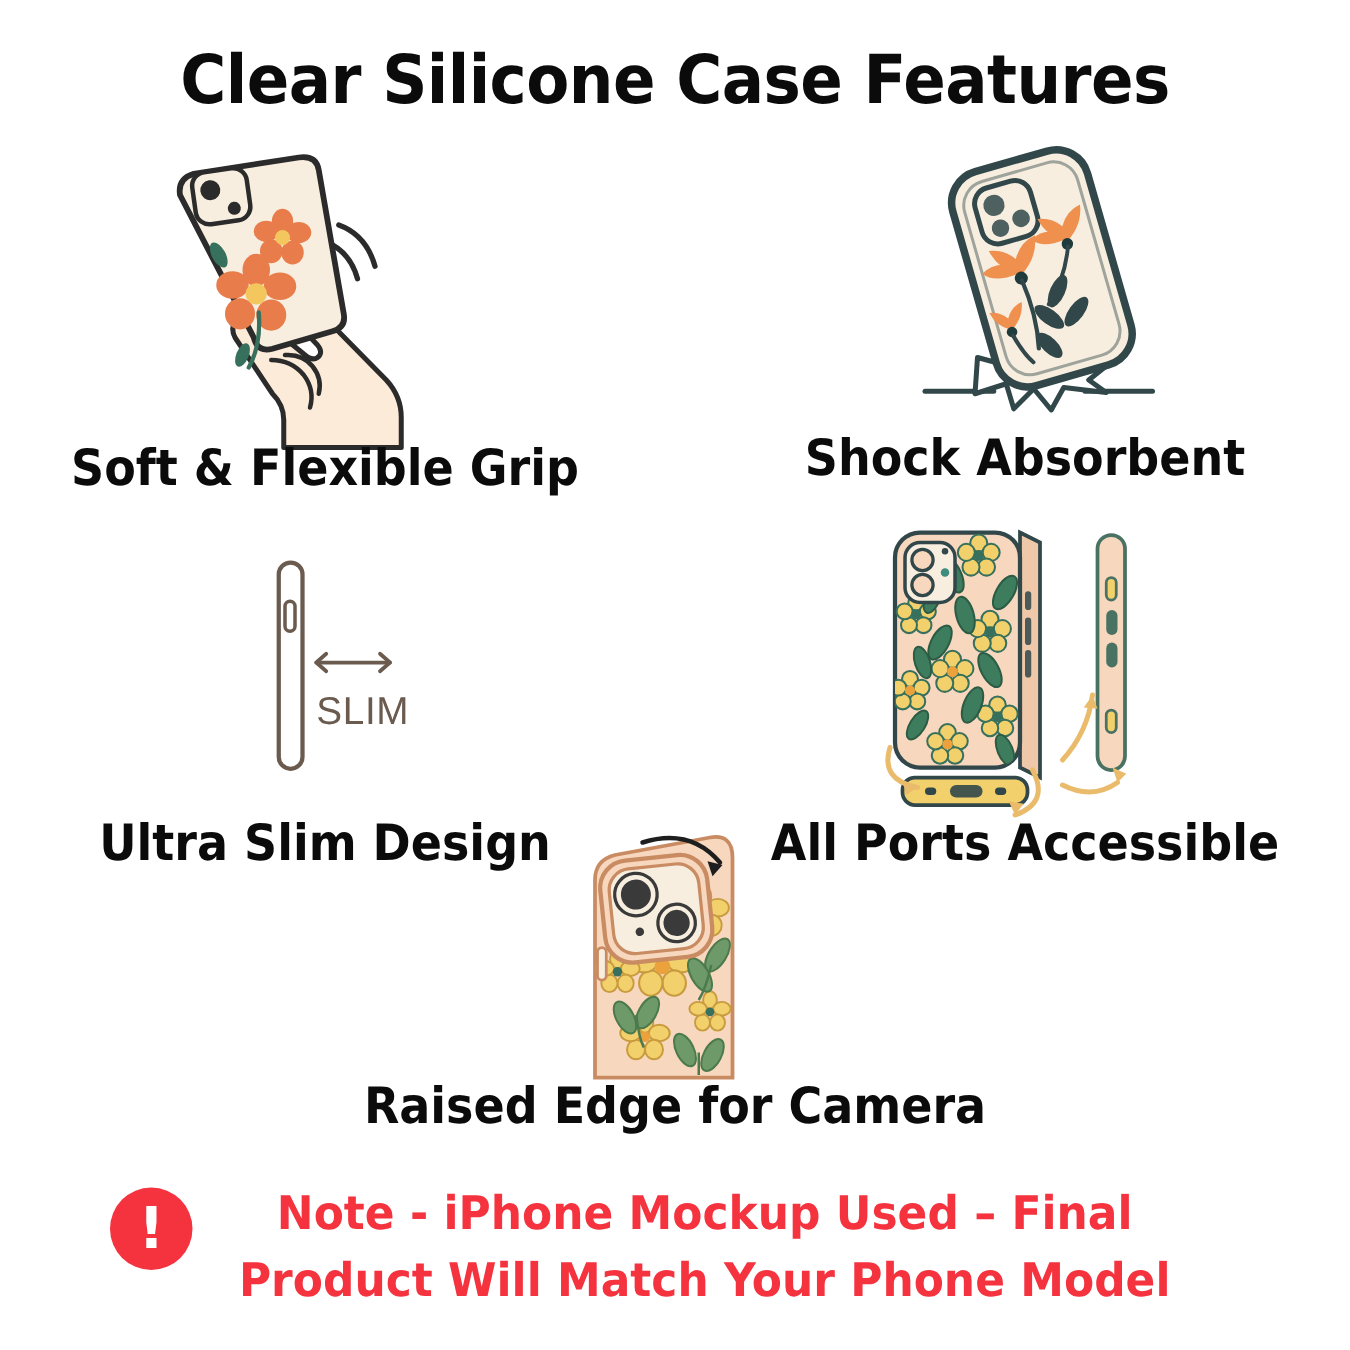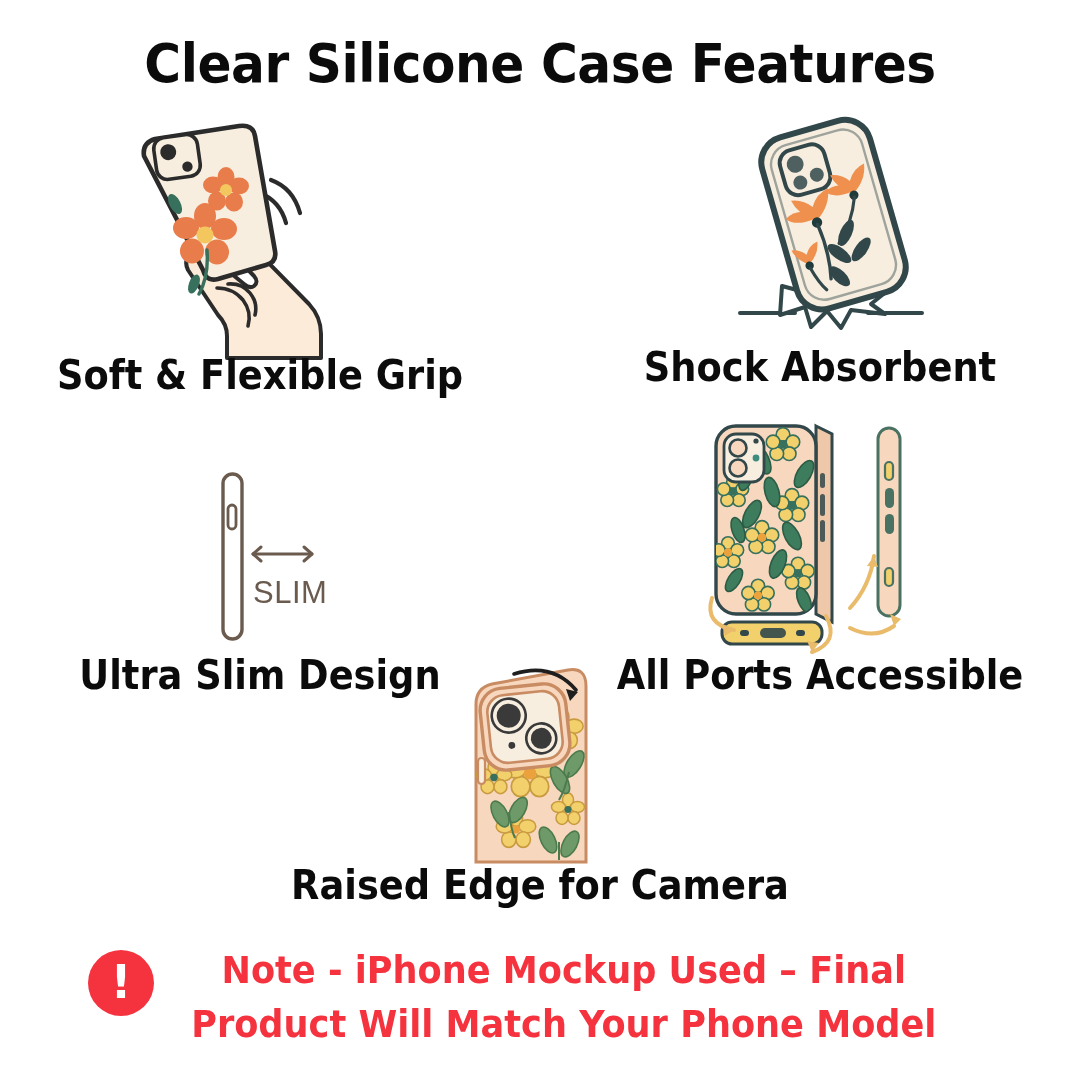--- a/index.html
+++ b/index.html
@@ -56,21 +56,21 @@
   .label-camera     { top: 862px; left: 0;    width: 1080px; }
 
   
   .illus {
     position: absolute;
   }
   .illus svg { display: block; overflow: visible; }
 
   .illus-grip   { top: 118px; left: 108px;  width: 300px; height: 240px; }
   .illus-shock  { top: 108px; left: 700px;  width: 262px; height: 240px; }
-  .illus-slim   { top: 456px; left: 182px;  width: 200px; height: 200px; }
+  .illus-slim   { top: 432px; left: 182px;  width: 200px; height: 200px; }
   .illus-ports  { top: 418px; left: 700px;  width: 232px; height: 245px; }
   .illus-camera { top: 662px; left: 452px;  width: 190px; height: 200px; }
 
   
   .note-wrap {
     position: absolute;
     top: 944px;
     left: 0;
     width: 1080px;
     display: flex;

